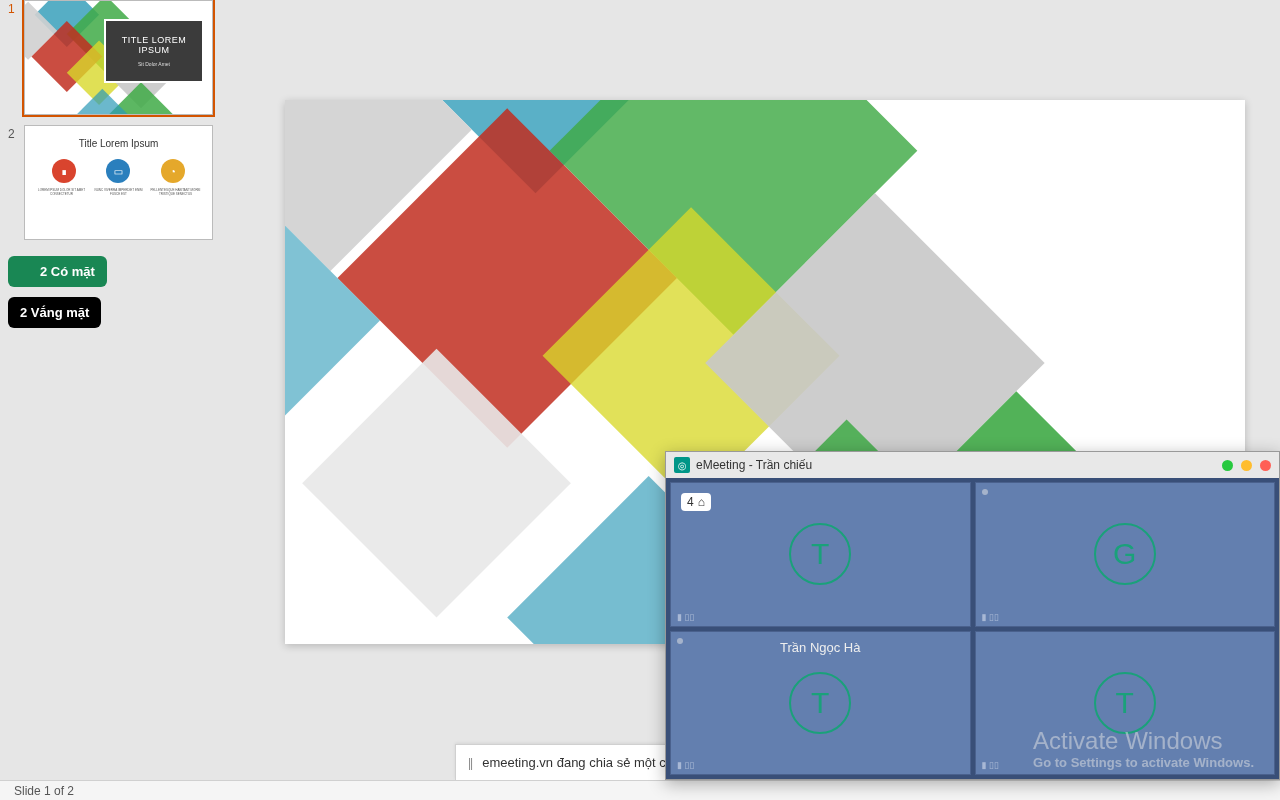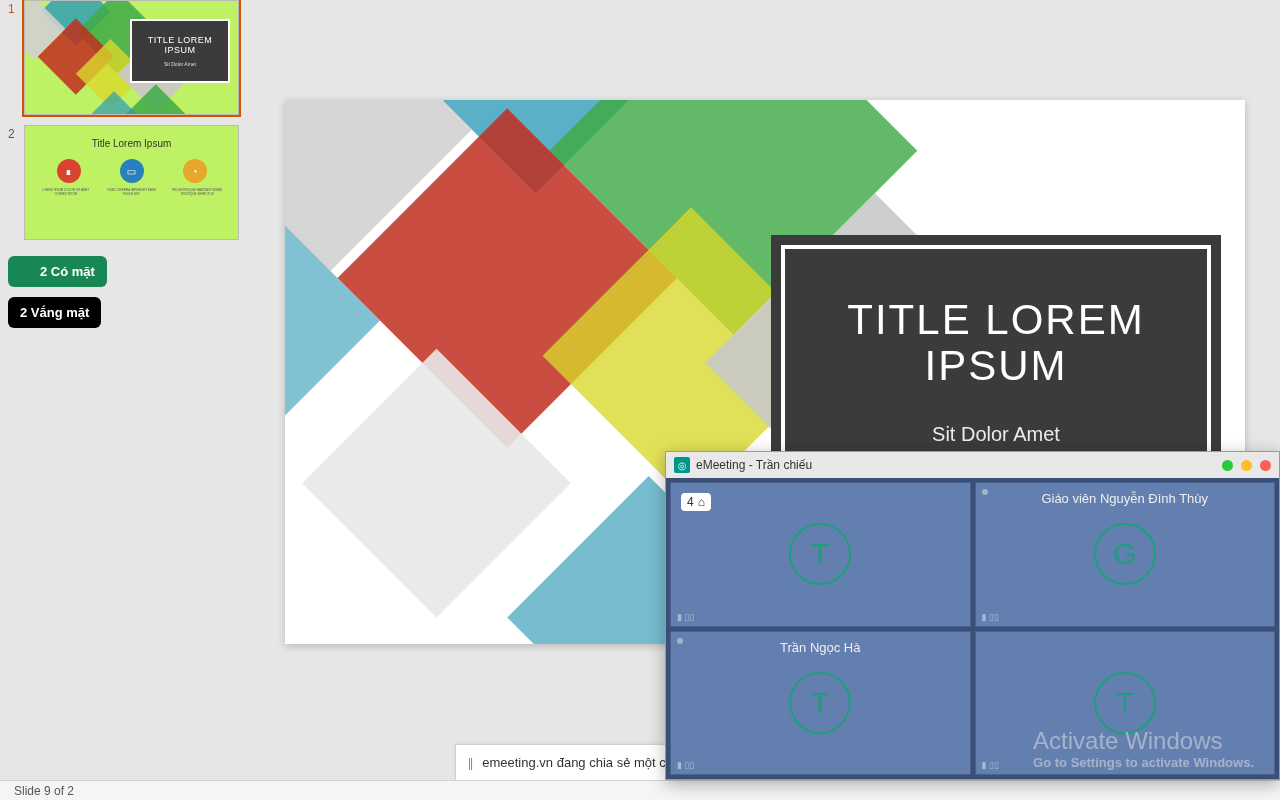--- a/index.html
+++ b/index.html
@@ -6,21 +6,21 @@
   html, body { width: 1280px; height: 800px; overflow: hidden; background: #e6e6e6; }
   .app { display: flex; width: 100%; height: 780px; }
   .sidebar {
     width: 250px; background: #e6e6e6; padding: 0 8px 8px 8px; display: flex; flex-direction: column;
     align-items: flex-start; overflow: hidden;
   }
   .thumb-row { display: flex; align-items: flex-start; width: 100%; }
   .thumb-num { width: 16px; font-size: 12px; color: #555; padding-top: 2px; text-align: left; }
   .thumb-num.active { color: #d35400; }
   .thumb {
-    width: 215px; height: 115px; background: #bef264; border: 1px solid #bbb; position: relative;
+    width: 189px; height: 115px; background: #ffffff; border: 1px solid #bbb; position: relative;
     overflow: hidden;
   }
   .thumb.active { outline: 2px solid #d35400; outline-offset: 0; }
   .thumb-row + .thumb-row { margin-top: 10px; }
   .thumb1-art { position: absolute; inset: 0; }
   .t-box {
     position: absolute; right: 8px; top: 18px; width: 100px; height: 64px;
     background: #3b3b3b; border: 2px solid #fff; display: flex; flex-direction: column; align-items: center;
     justify-content: center; color: #fff; text-align: center;
   }
@@ -150,36 +150,31 @@
           <rect x="-150" y="180" width="200" height="200" fill="#d0d0d0" opacity=".9"></rect>
           <rect x="380" y="-60" width="240" height="240" fill="#c8c8c8" opacity=".9"></rect>
           <rect x="520" y="120" width="230" height="230" fill="#3faa46" opacity=".85"></rect>
           <rect x="420" y="300" width="200" height="200" fill="#2c9ab7" opacity=".65"></rect>
           <rect x="180" y="360" width="190" height="190" fill="#e8e8e8" opacity=".9"></rect>
           <rect x="620" y="-20" width="200" height="200" fill="#3faa46" opacity=".9"></rect>
           <rect x="-60" y="380" width="180" height="180" fill="#2c9ab7" opacity=".6"></rect>
           <rect x="700" y="180" width="180" height="180" fill="#d0d0d0" opacity=".9"></rect>
         </g>
       </svg>
-      <div class="title-card">
-        <div class="big">TITLE LOREM</div>
-        <div class="big">IPSUM</div>
-        <div class="sub">Sit Dolor Amet</div>
-      </div>
     </div>
   </div>
 </div>
 
 <div class="notice">
   <span class="bars">||</span>
   <span>emeeting.vn đang chia sẻ một cửa</span>
 </div>
 
 <div class="status">
-  <span>Slide 9 of 2</span>
+  <span>Slide 1 of 2</span>
 </div>
 
 <div class="mw">
   <div class="mw-title">
     <span class="ico">◎</span>
     <span>eMeeting - Trần chiếu</span>
     <div class="mw-dots">
       <span style="background:#27c93f"></span>
       <span style="background:#ffbd2e"></span>
       <span style="background:#ff5f56"></span>
@@ -189,21 +184,20 @@
     <div class="tile">
       <div class="count-badge">
         <span>4</span>
         <span>⌂</span>
       </div>
       <div class="avatar">T</div>
       <div class="mic">▮ ▯▯</div>
     </div>
     <div class="tile">
       <div class="dot"></div>
-      <div class="name">Giáo viên Nguyễn Đình Thùy</div>
       <div class="avatar">G</div>
       <div class="mic">▮ ▯▯</div>
     </div>
     <div class="tile">
       <div class="dot"></div>
       <div class="name">Trần Ngọc Hà</div>
       <div class="avatar">T</div>
       <div class="mic">▮ ▯▯</div>
     </div>
     <div class="tile">

